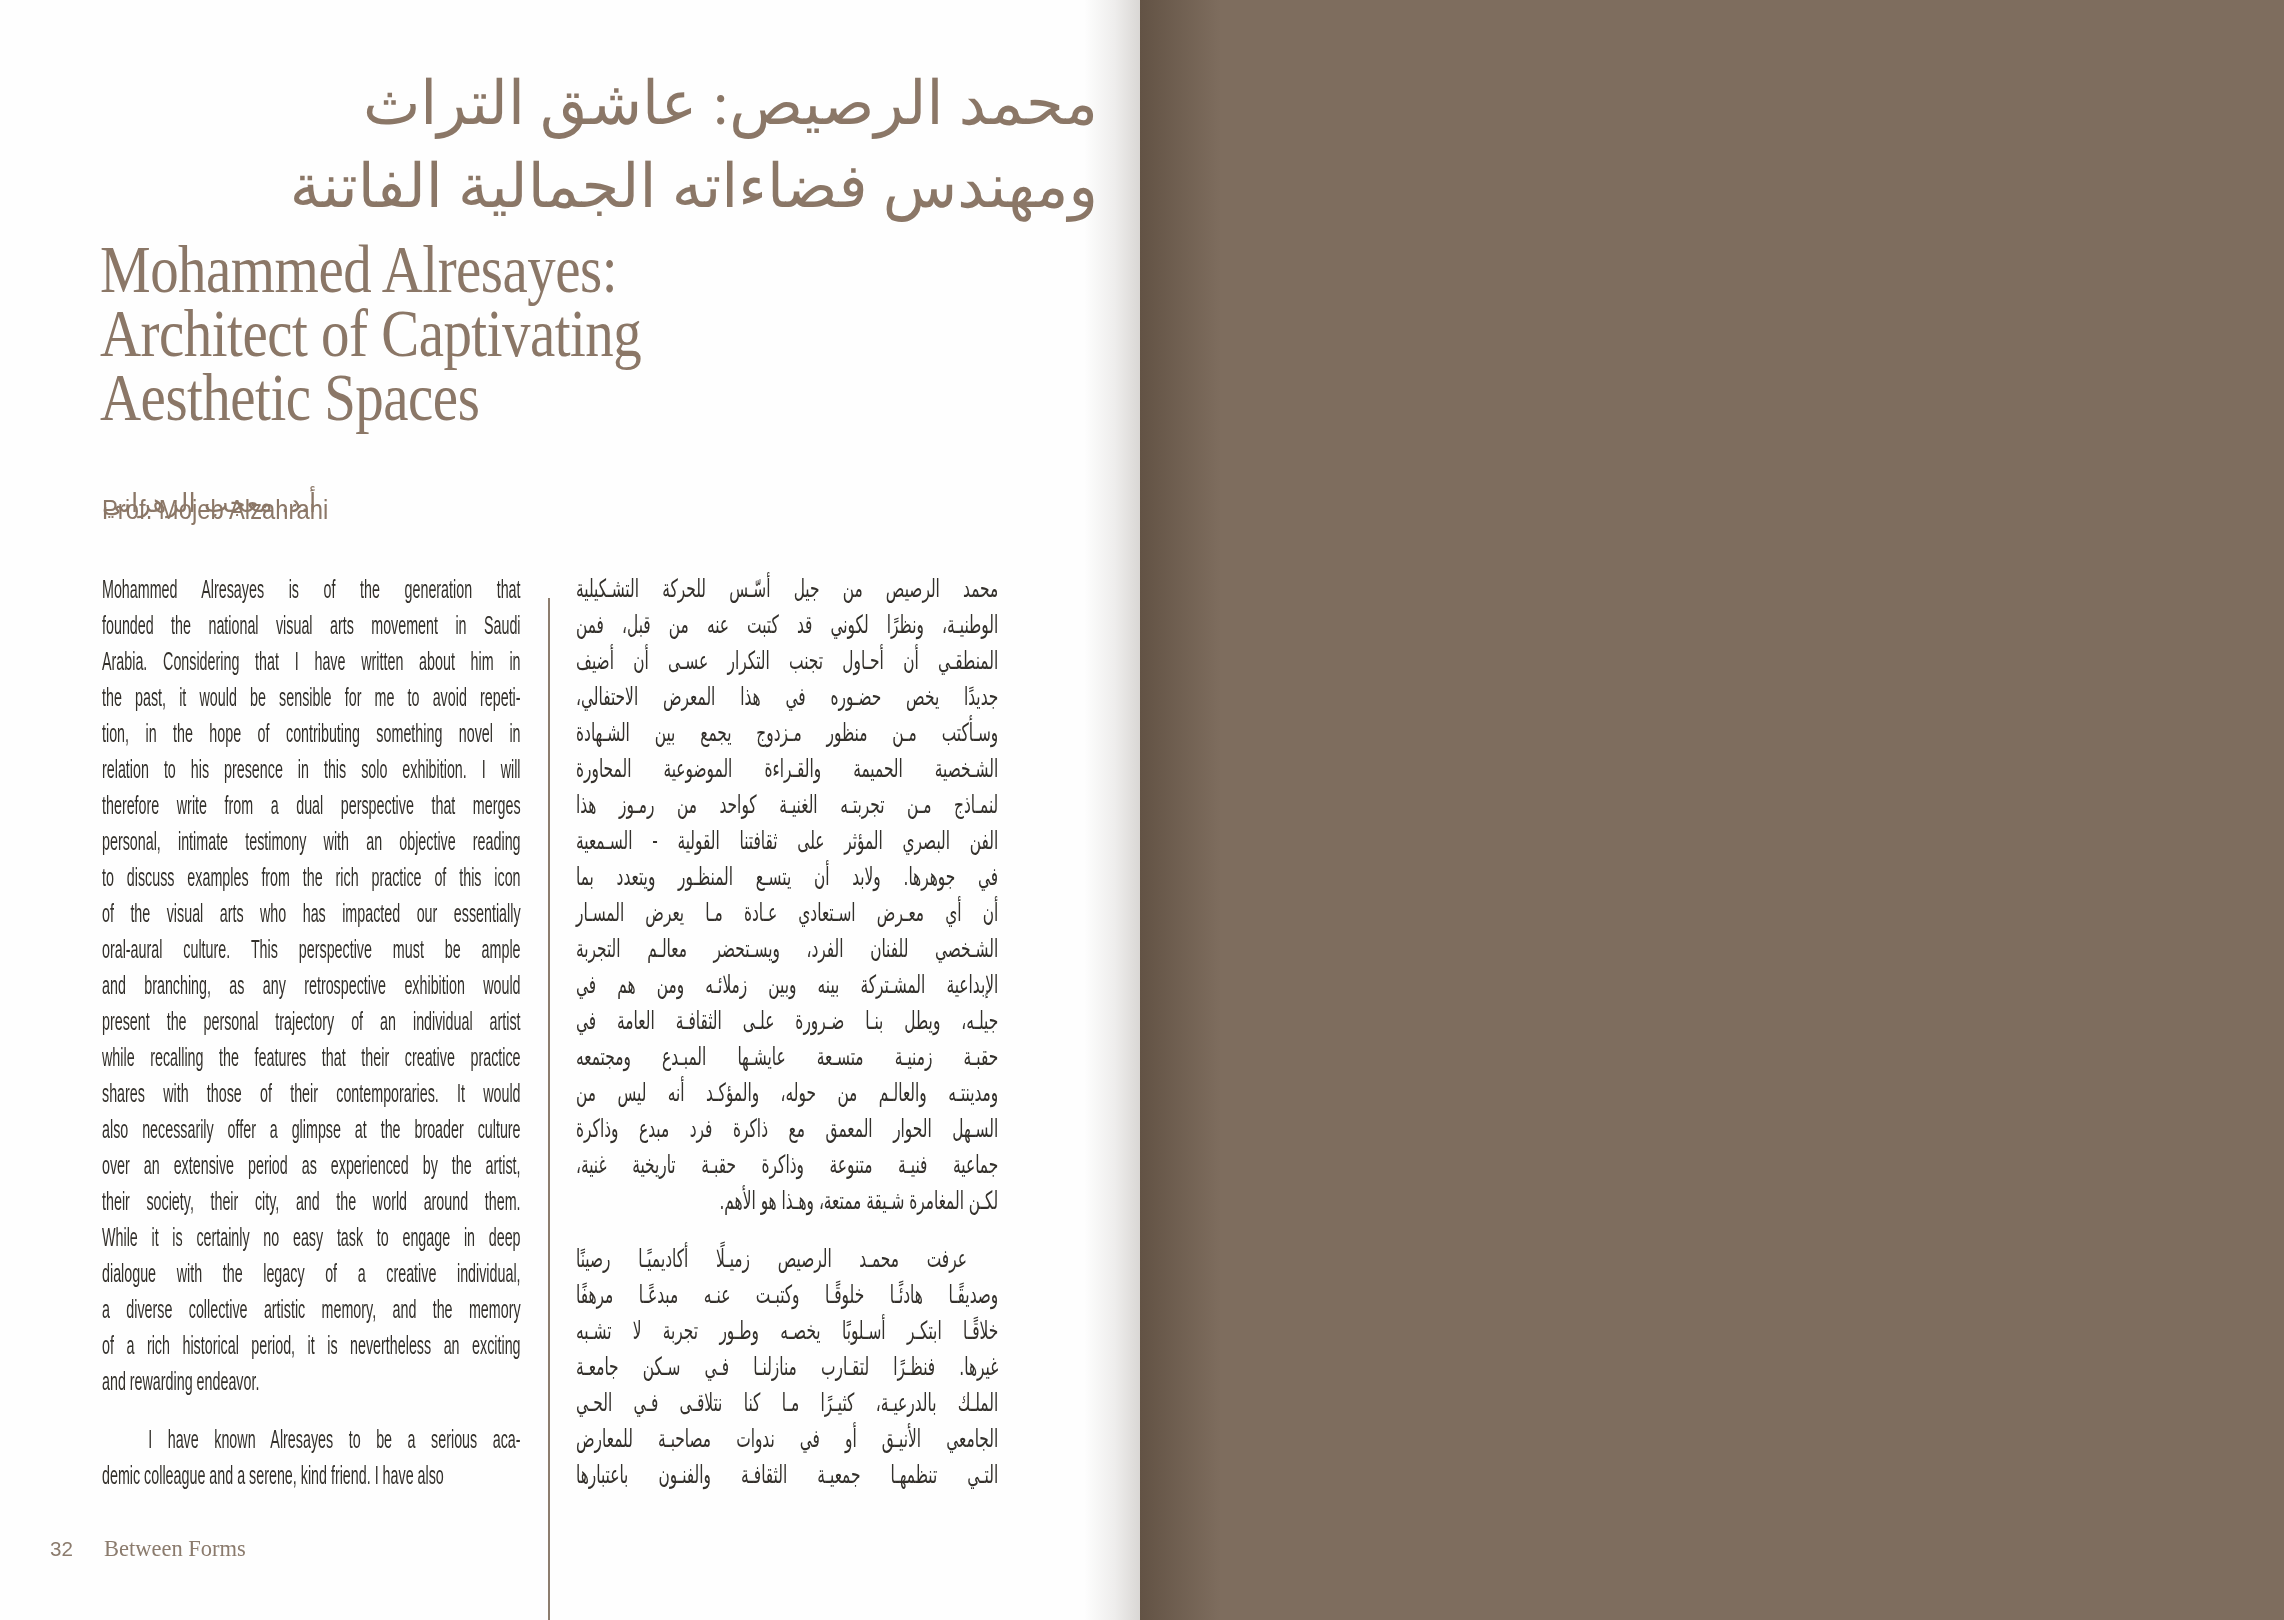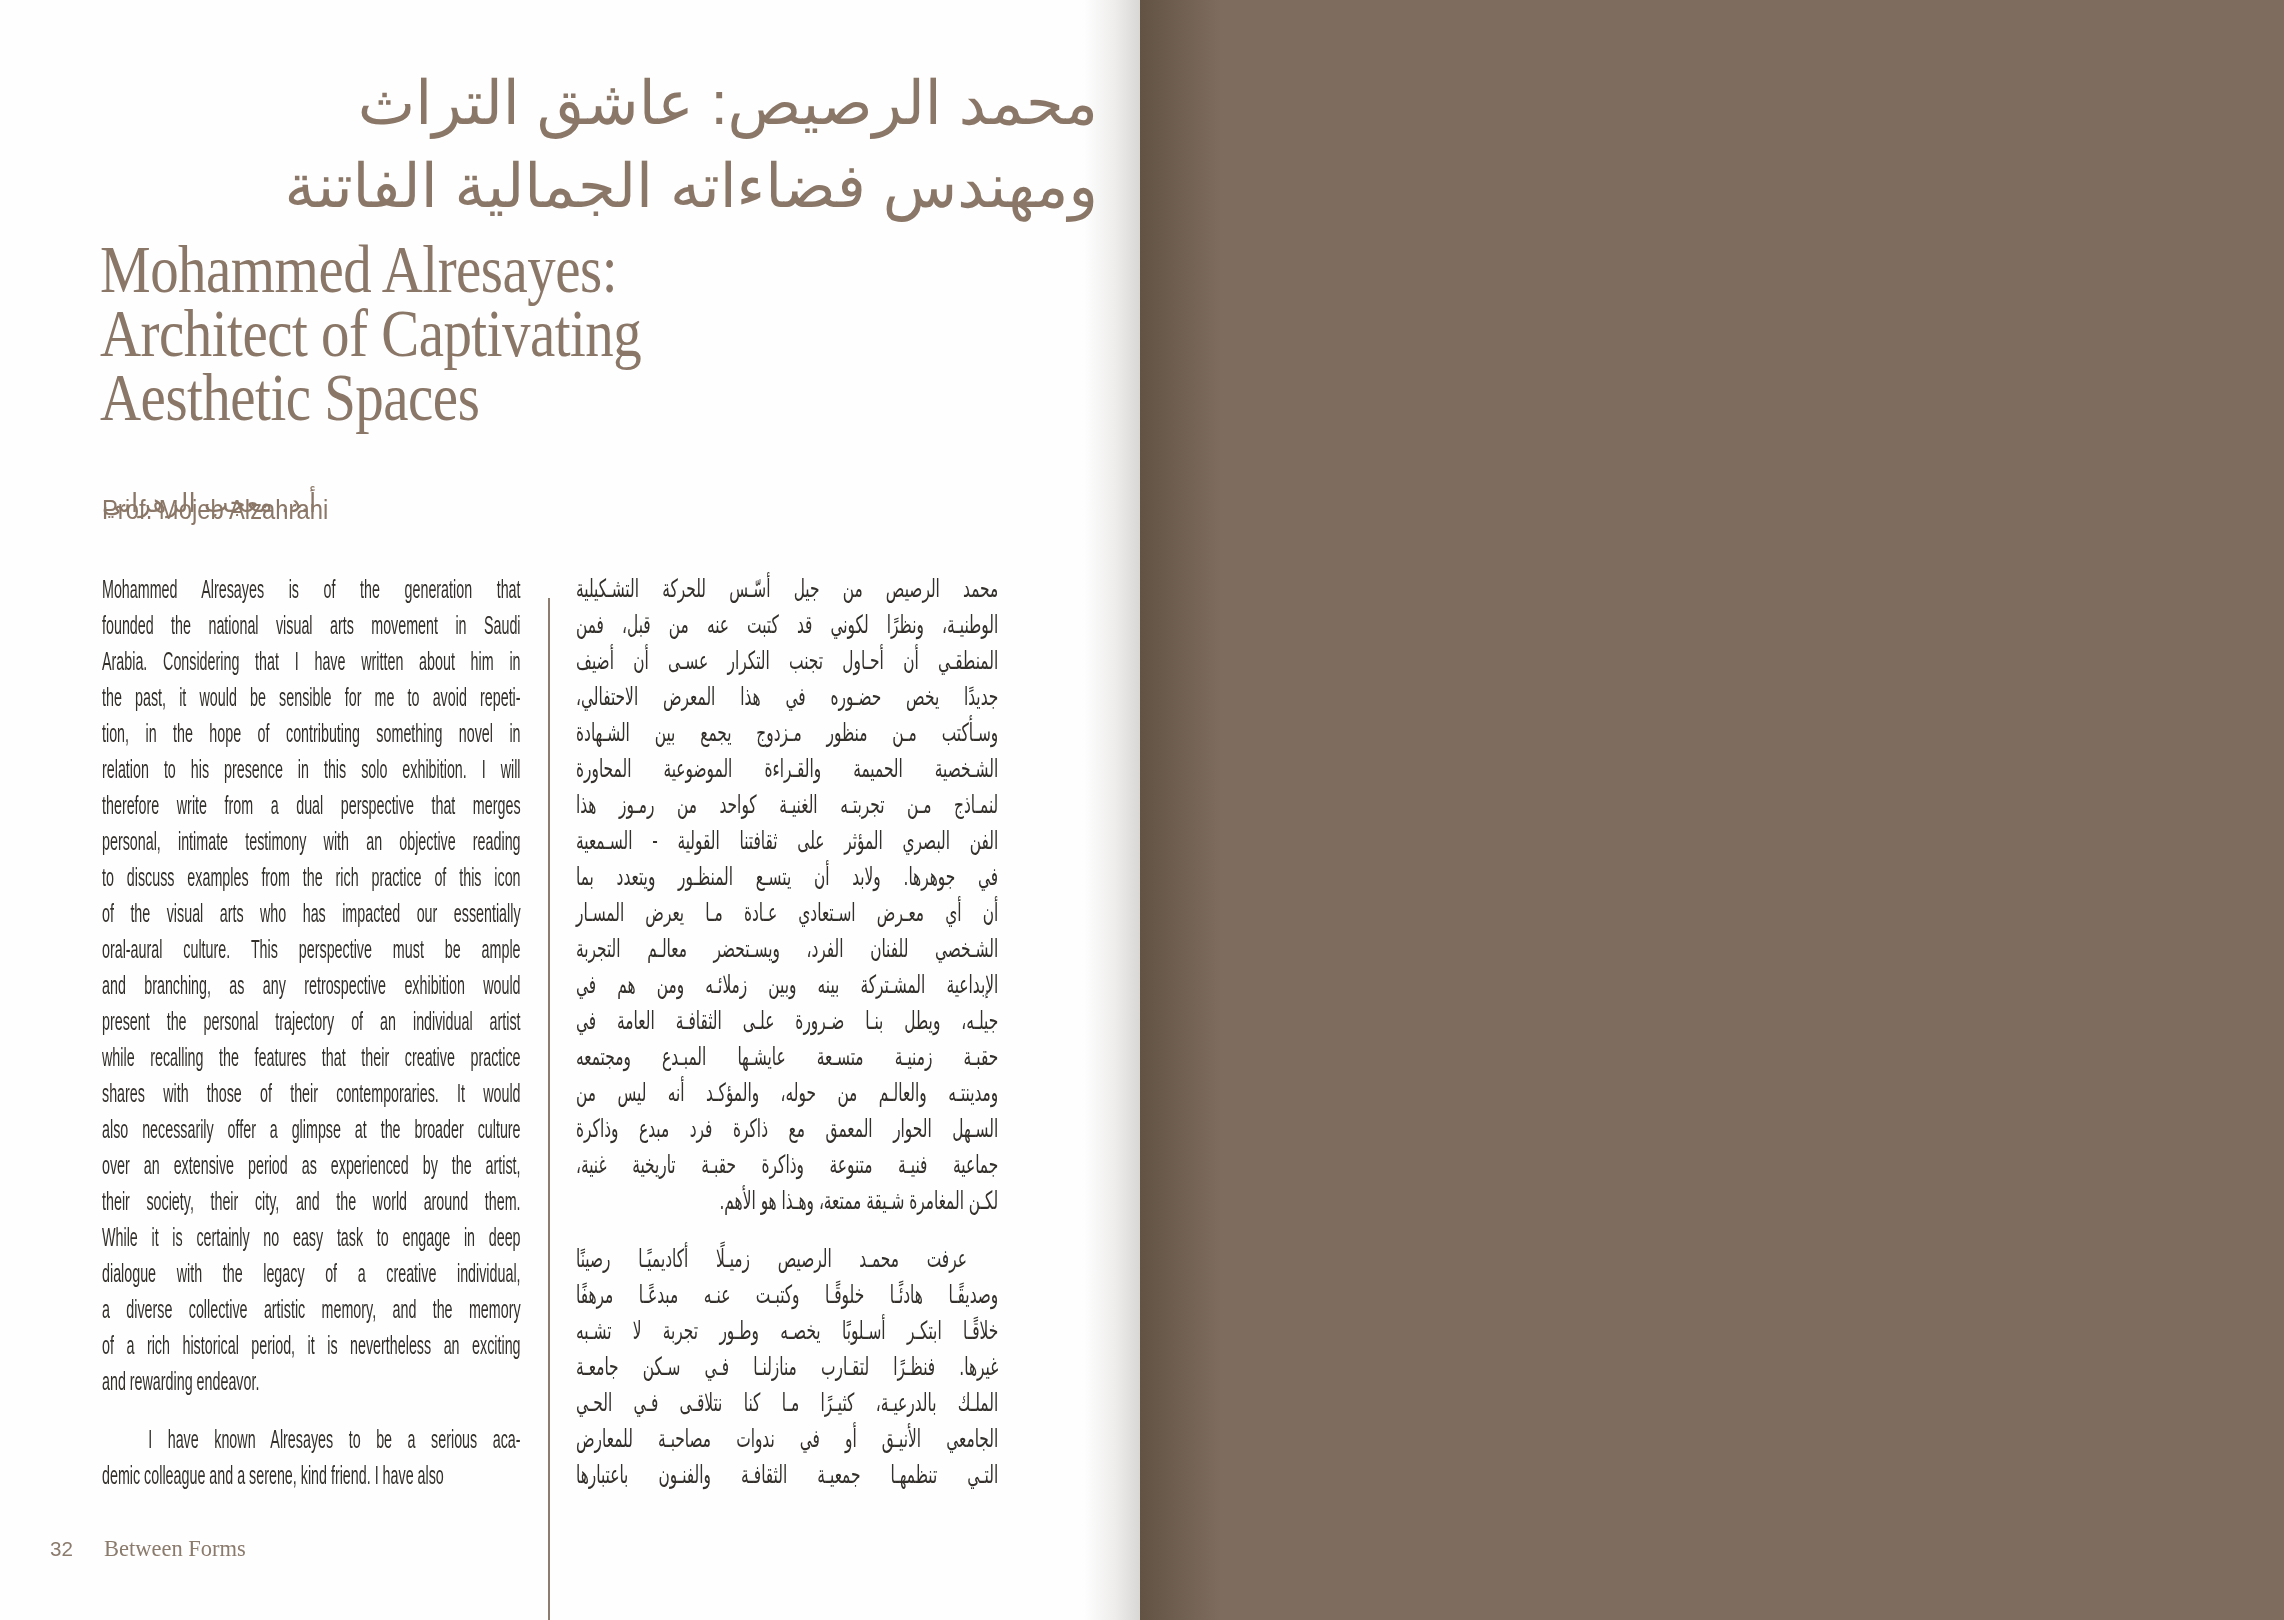--- a/index.html
+++ b/index.html
@@ -31,21 +31,21 @@
     background:var(--panel);
   }
   .page-right .inner-shadow{
     position:absolute;left:0;top:0;width:81px;height:100%;
     background:linear-gradient(90deg,rgba(35,22,10,0.30) 0%,rgba(35,22,10,0) 100%);
   }
   
   .title-ar{
     position:absolute;left:106px;top:62px;width:992px;
     direction:rtl;text-align:right;
-    font-family:Liberation Sans, sans-serif;
+    font-family:Liberation Serif, serif;
     font-size:61px;line-height:83px;
     color:var(--accent);
   }
   .title-ar .tline{white-space:nowrap;}
   .title-en{
     position:absolute;left:100px;top:237px;width:1061px;
     font-family:"Liberation Serif",serif;
     font-size:67px;line-height:64px;
     color:var(--accent);
     transform:scaleX(0.85);transform-origin:left top;

